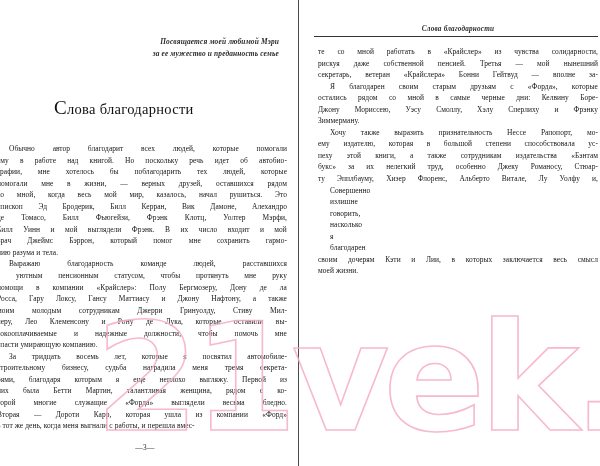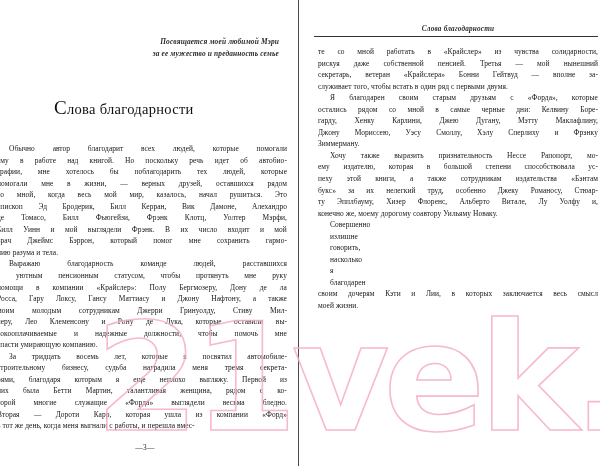--- a/index.html
+++ b/index.html
@@ -464,21 +464,20 @@
             <span class="ln-j">
               <span>секретарь,</span>
               <span>ветеран</span>
               <span>«Крайслера»</span>
               <span>Бонни</span>
               <span>Гейтвуд</span>
               <span>—</span>
               <span>вполне</span>
               <span>за-</span>
             </span>
-            <span class="ln">служивает того, чтобы встать в один ряд с первыми двумя.</span>
           </p>
         <p id="rp1" style="text-indent: 0px;">
             <span class="ln-j" style="padding-left: 12px;">
               <span>Я</span>
               <span>благодарен</span>
               <span>своим</span>
               <span>старым</span>
               <span>друзьям</span>
               <span>с</span>
               <span>«Форда»,</span>
@@ -490,29 +489,20 @@
               <span>со</span>
               <span>мной</span>
               <span>в</span>
               <span>самые</span>
               <span>черные</span>
               <span>дни:</span>
               <span>Келвину</span>
               <span>Боре-</span>
             </span>
             <span class="ln-j">
-              <span>гарду,</span>
-              <span>Хенку</span>
-              <span>Карлини,</span>
-              <span>Джею</span>
-              <span>Дугану,</span>
-              <span>Мэтту</span>
-              <span>Маклафлину,</span>
-            </span>
-            <span class="ln-j">
               <span>Джону</span>
               <span>Мориссею,</span>
               <span>Уэсу</span>
               <span>Смоллу,</span>
               <span>Хэлу</span>
               <span>Сперлиху</span>
               <span>и</span>
               <span>Фрэнку</span>
             </span>
             <span class="ln">Зиммерману.</span>
@@ -562,21 +552,20 @@
               <span>ту</span>
               <span>Эпплбауму,</span>
               <span>Хизер</span>
               <span>Флоренс,</span>
               <span>Альберто</span>
               <span>Витале,</span>
               <span>Лу</span>
               <span>Уолфу</span>
               <span>и,</span>
             </span>
-            <span class="ln">конечно же, моему дорогому соавтору Уильяму Новаку.</span>
           </p>
         <p id="rp3" style="text-indent: 0px;">
             <span class="ln-j" style="padding-left: 12px; flex-direction: column;">
               <span>Совершенно</span>
               <span>излишне</span>
               <span>говорить,</span>
               <span>насколько</span>
               <span>я</span>
               <span>благодарен</span>
             </span>

